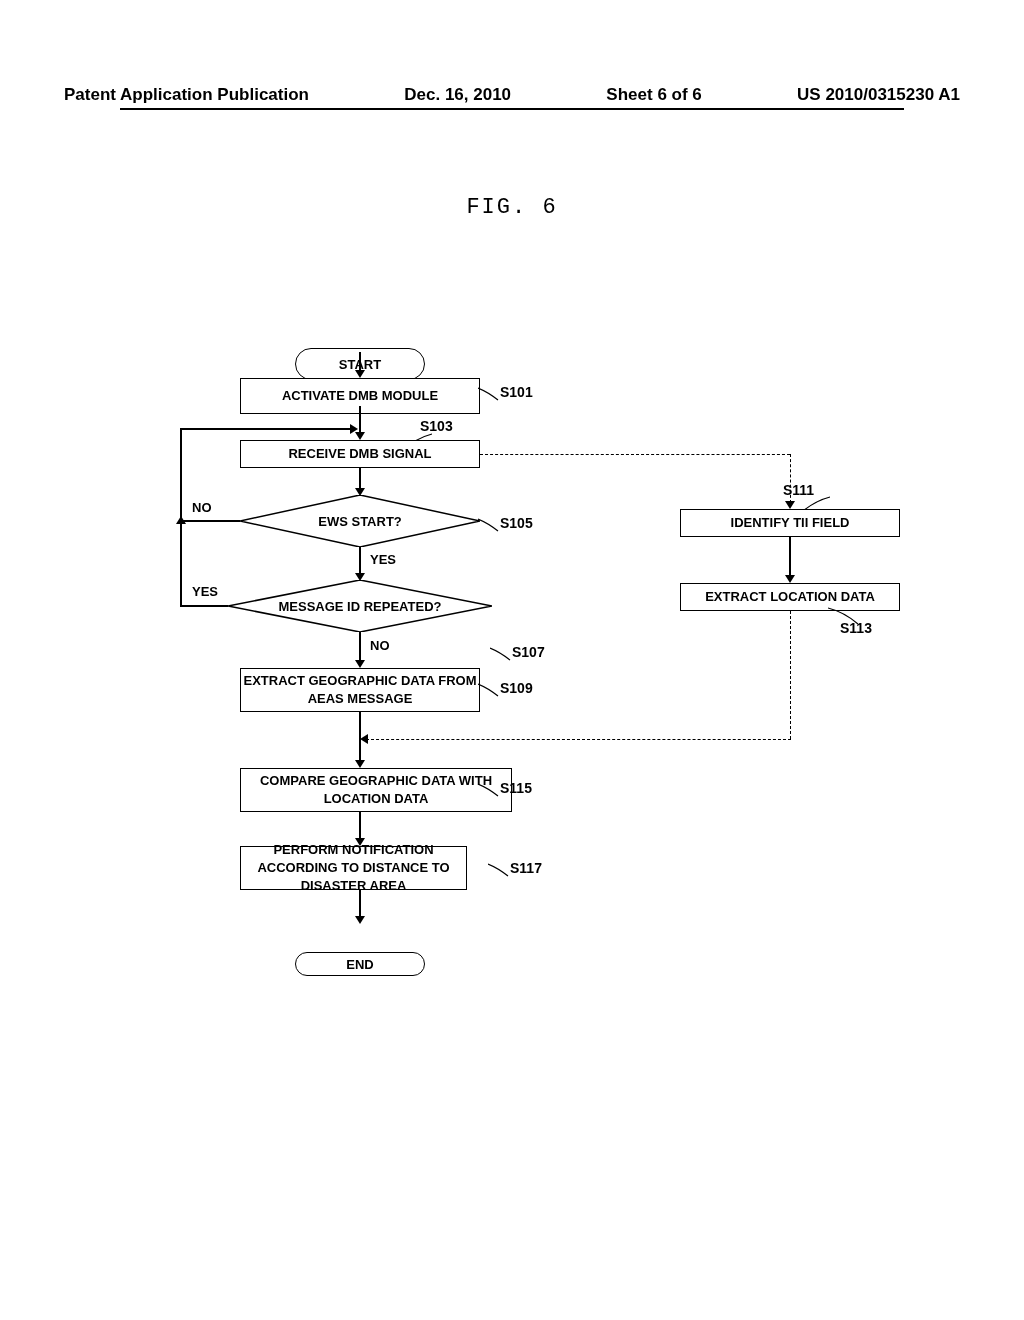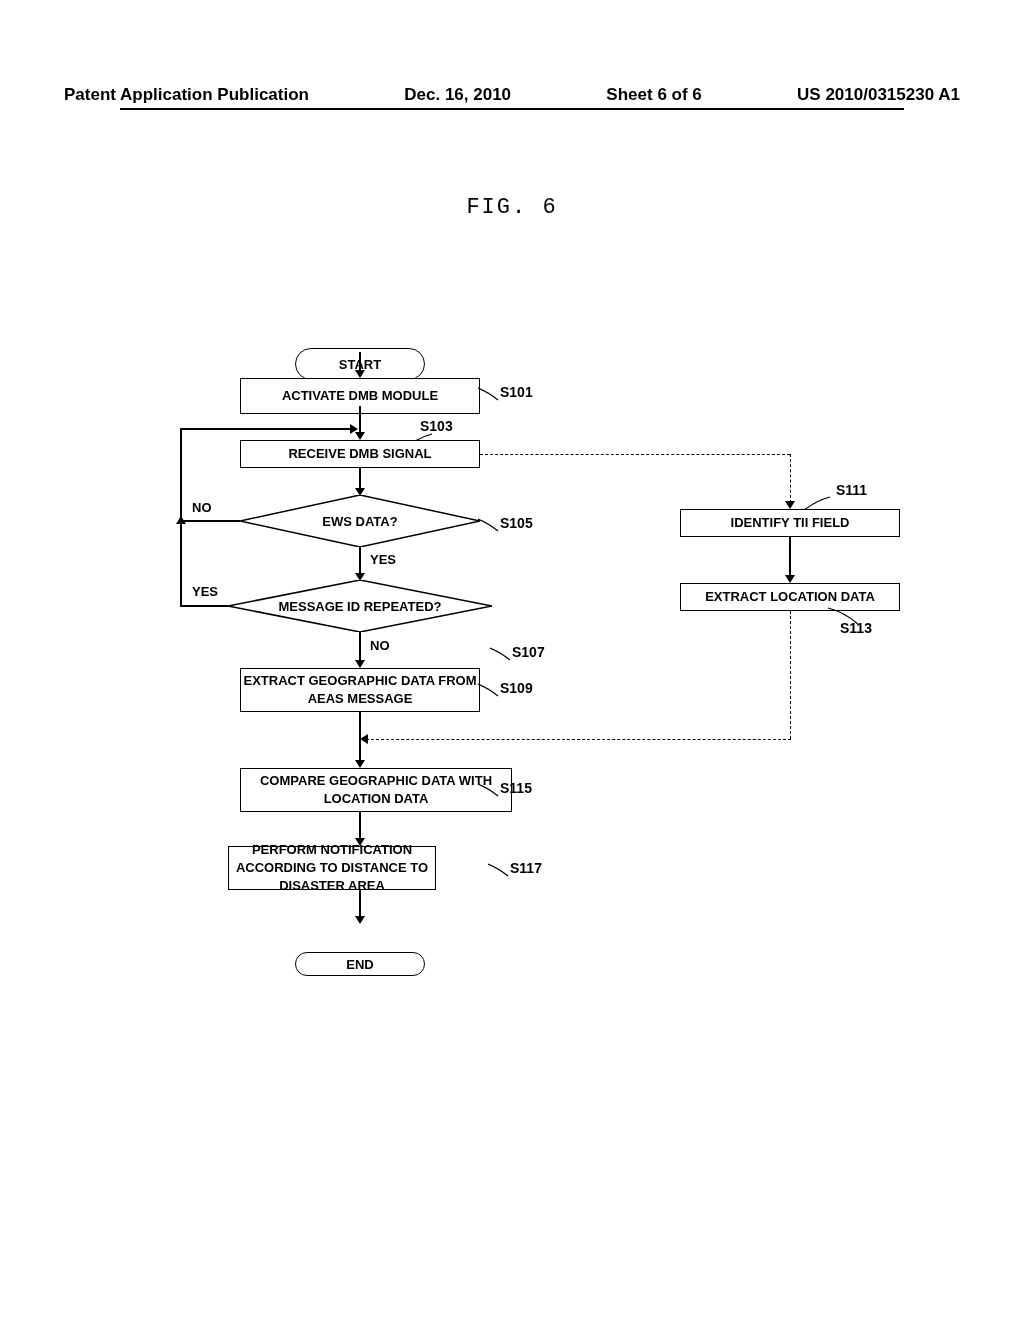--- a/index.html
+++ b/index.html
@@ -192,21 +192,21 @@
   <div class="dashed-v" style="left:610px; top:134px; height:49px;"></div>
   <div class="arrow-head down" style="left:605px; top:181px;"></div>
 
   <div class="arrow-line" style="left:179px; top:148px; width:1.5px; height:22px;"></div>
   <div class="arrow-head down" style="left:174.5px; top:168px;"></div>
 
   <div class="decision" style="left:180px; top:175px; width:240px; height:52px;">
     <svg class="decision-shape" viewBox="0 0 240 52">
         <polygon points="120,0 240,26 120,52 0,26"></polygon>
       </svg>
-    <div class="decision-text">EWS DATA?</div>
+    <div class="decision-text">EWS START?</div>
   </div>
   <div class="step-label" style="left:320px; top:195px;">
     <svg width="28" height="16" style="position:absolute; left:-22px; top:2px;">
         <path d="M 0 2 Q 10 6, 20 14" stroke="black" fill="none" stroke-width="1.2"></path>
       </svg>
     <span>S105</span>
   </div>
 
   <div class="label" style="left:12px; top:180px;">NO</div>
 
@@ -248,21 +248,21 @@
   <div class="step-label" style="left:320px; top:360px;">
     <svg width="28" height="16" style="position:absolute; left:-22px; top:2px;">
         <path d="M 0 2 Q 10 6, 20 14" stroke="black" fill="none" stroke-width="1.2"></path>
       </svg>
     <span>S109</span>
   </div>
 
   <div class="arrow-line" style="left:179px; top:392px; width:1.5px; height:50px;"></div>
   <div class="arrow-head down" style="left:174.5px; top:440px;"></div>
 
-  <div class="step-label" style="left:656px; top:162px;">S111</div>
+  <div class="step-label" style="left:603px; top:162px;">S111</div>
   <svg width="40" height="24" style="position:absolute; left:614px; top:175px;">
       <path d="M 36 2 Q 20 6, 4 20" stroke="black" fill="none" stroke-width="1.2"></path>
     </svg>
 
   <div class="process" style="left:500px; top:189px; width:220px; height:28px;">
     <span>IDENTIFY TII FIELD</span>
   </div>
 
   <div class="arrow-line" style="left:609px; top:217px; width:1.5px; height:40px;"></div>
   <div class="arrow-head down" style="left:605px; top:255px;"></div>
@@ -285,21 +285,21 @@
   <div class="step-label" style="left:320px; top:460px;">
     <svg width="28" height="16" style="position:absolute; left:-22px; top:2px;">
         <path d="M 0 2 Q 10 6, 20 14" stroke="black" fill="none" stroke-width="1.2"></path>
       </svg>
     <span>S115</span>
   </div>
 
   <div class="arrow-line" style="left:179px; top:492px; width:1.5px; height:28px;"></div>
   <div class="arrow-head down" style="left:174.5px; top:518px;"></div>
 
-  <div class="process" style="left:48px; top:526px; width:208px; height:44px;">
+  <div class="process" style="left:60px; top:526px; width:227px; height:44px;">
     <span>PERFORM NOTIFICATION ACCORDING TO DISTANCE TO DISASTER AREA</span>
   </div>
   <div class="step-label" style="left:330px; top:540px;">
     <svg width="28" height="16" style="position:absolute; left:-22px; top:2px;">
         <path d="M 0 2 Q 10 6, 20 14" stroke="black" fill="none" stroke-width="1.2"></path>
       </svg>
     <span>S117</span>
   </div>
 
   <div class="arrow-line" style="left:179px; top:570px; width:1.5px; height:28px;"></div>

